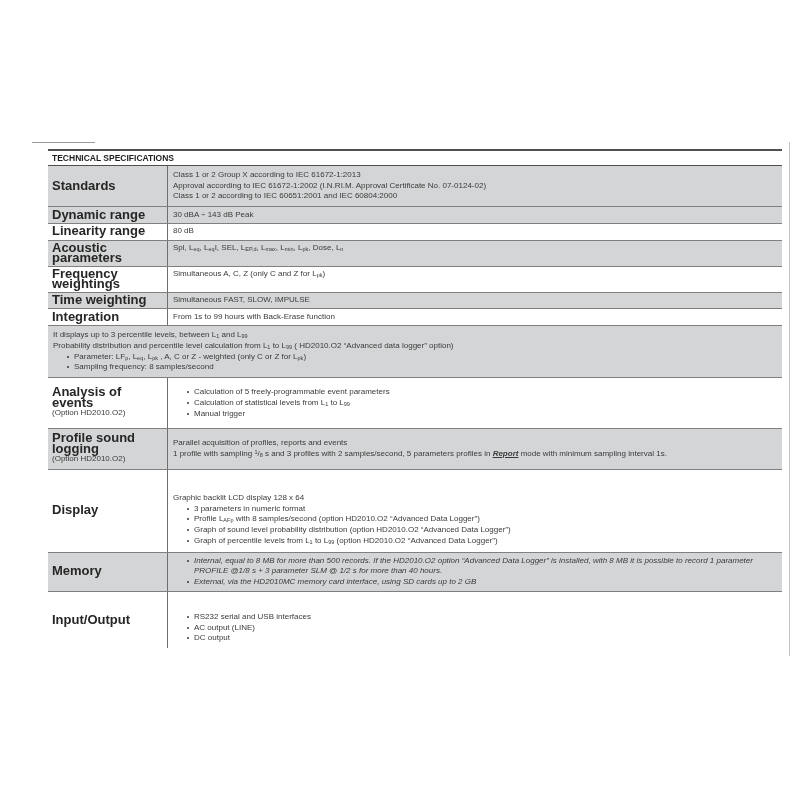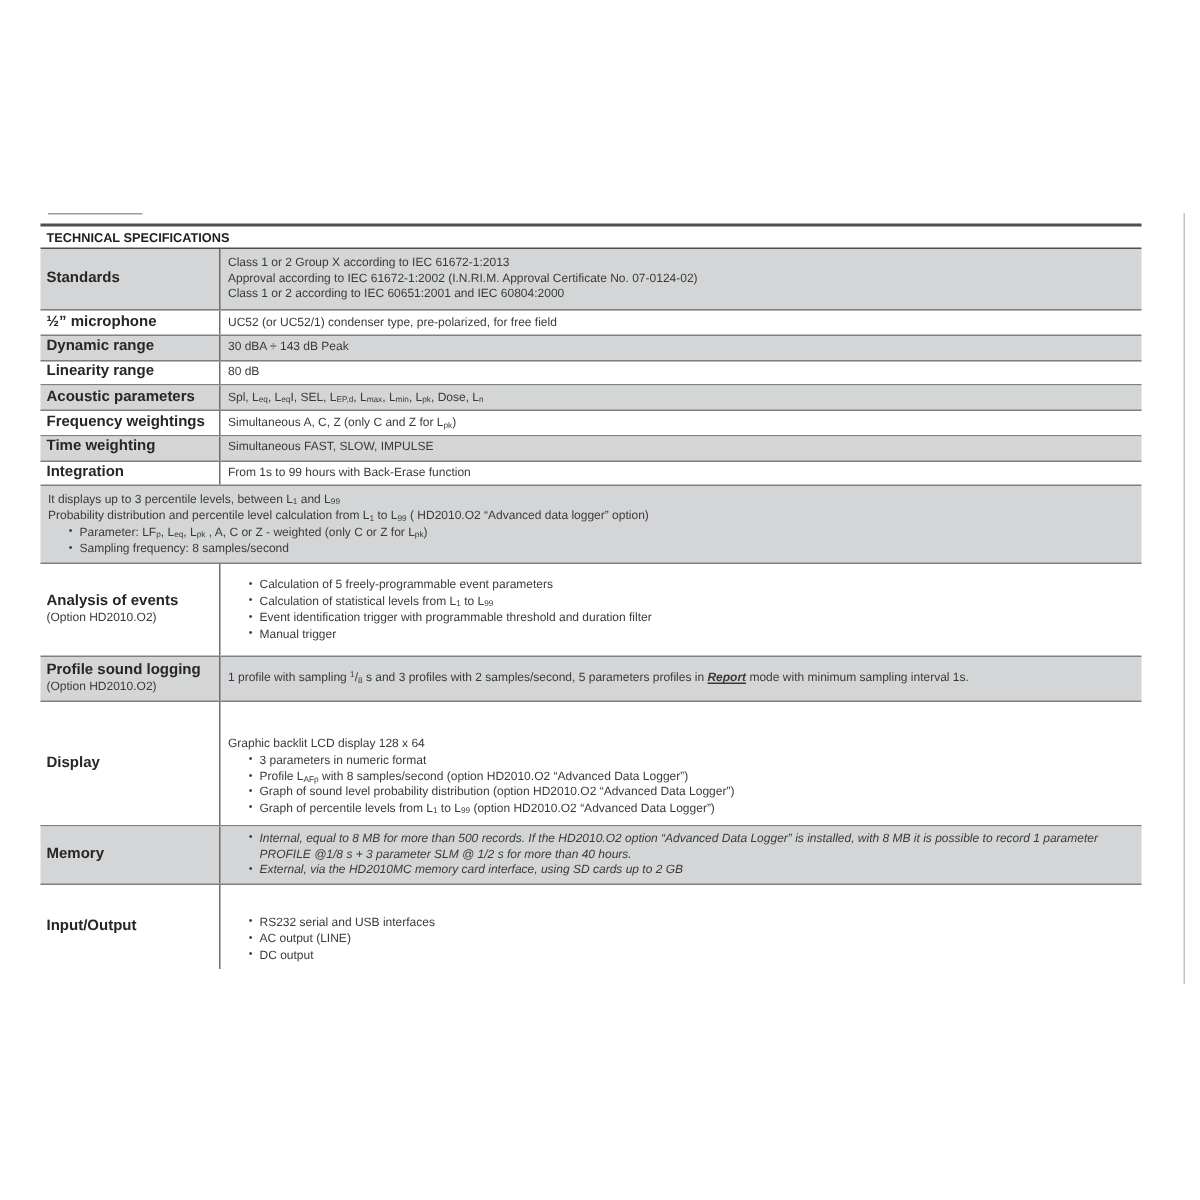--- a/index.html
+++ b/index.html
@@ -13,39 +13,39 @@
   html,body{margin:0;padding:0;}
   body{
     width:800px;height:800px;background:#ffffff;position:relative;overflow:hidden;
     font-family:"Liberation Sans", sans-serif;color:var(--text);
     -webkit-font-smoothing:antialiased;
   }
   .artifact-top{position:absolute;left:32px;top:142px;width:63px;height:1px;background:#9a9a9a;}
   .artifact-right{position:absolute;left:789px;top:142px;width:1px;height:514px;background:#c4c4c4;}
 
   .spec-table{
-    position:absolute;left:27px;top:149px;width:734px;
+    position:absolute;left:48px;top:149px;width:734px;
     border-top:2px solid var(--header-border);
     font-size:8px;line-height:10.75px;
   }
   .thead{
     font-weight:bold;font-size:8.5px;color:#1e1e1e;
     padding:2px 0 1px 4px;
     border-bottom:1px solid var(--header-border);
   }
   .row{display:flex;border-bottom:1px solid var(--border);}
   .row:last-child{border-bottom:none;}
   .row.shaded{background:var(--row-shade);}
   .cell-label{
     flex:0 0 120px;width:120px;box-sizing:border-box;
     border-right:1px solid var(--divider);
     display:flex;flex-direction:column;justify-content:center;
     padding:2px 3px 2px 4px;
   }
-  .label-text{font-weight:bold;font-size:10px;color:var(--label-text);line-height:10.5px;}
+  .label-text{font-weight:bold;font-size:13px;color:var(--label-text);line-height:10.5px;}
   .label-note{font-size:8px;color:var(--text);line-height:10.5px;}
   .cell-content{flex:1;box-sizing:border-box;padding:2.5px 5px;}
   .line{min-height:10.75px;}
   .line.bullet{display:flex;margin-left:9px;}
   .blt{flex:0 0 12px;text-align:center;font-size:7px;color:var(--text);}
   .line-text{flex:1;}
   sub{font-size:5.5px;line-height:0;vertical-align:-1px;}
   sup{font-size:5.5px;line-height:0;vertical-align:2.5px;}
   .bi{font-style:italic;font-weight:bold;text-decoration:underline;}
 
@@ -72,28 +72,20 @@
       <div class="row row-standards shaded">
         <div class="cell-label">
           <div class="label-text">Standards</div>
         </div>
         <div class="cell-content">
           <div class="line"><span>Class 1 or 2 Group X according to IEC 61672-1:2013</span></div>
           <div class="line"><span>Approval according to IEC 61672-1:2002 (I.N.RI.M. Approval Certificate No. 07-0124-02)</span></div>
           <div class="line"><span>Class 1 or 2 according to IEC 60651:2001 and IEC 60804:2000</span></div>
         </div>
       </div>
-      <div class="row row-microphone">
-        <div class="cell-label">
-          <div class="label-text">½” microphone</div>
-        </div>
-        <div class="cell-content">
-          <div class="line"><span>UC52 (or UC52/1) condenser type, pre-polarized, for free field</span></div>
-        </div>
-      </div>
       <div class="row row-dynamic-range shaded">
         <div class="cell-label">
           <div class="label-text">Dynamic range</div>
         </div>
         <div class="cell-content">
           <div class="line"><span>30 dBA ÷ 143 dB Peak</span></div>
         </div>
       </div>
       <div class="row row-linearity-range">
         <div class="cell-label">
@@ -158,34 +150,31 @@
           <div class="line bullet">
             <span class="blt">•</span>
             <span class="line-text"><span>Calculation of 5 freely-programmable event parameters</span></span>
           </div>
           <div class="line bullet">
             <span class="blt">•</span>
             <span class="line-text"><span>Calculation of statistical levels from L</span><sub>1</sub><span> to L</span><sub>99</sub></span>
           </div>
           <div class="line bullet">
             <span class="blt">•</span>
-            <span class="line-text"><span>Event identification trigger with programmable threshold and duration filter</span></span>
-          </div>
-          <div class="line bullet">
-            <span class="blt">•</span>
             <span class="line-text"><span>Manual trigger</span></span>
           </div>
         </div>
       </div>
       <div class="row row-profile-data-logging shaded">
         <div class="cell-label">
           <div class="label-text">Profile sound logging</div>
           <div class="label-note">(Option HD2010.O2)</div>
         </div>
         <div class="cell-content">
+          <div class="line"><span>Parallel acquisition of profiles, reports and events</span></div>
           <div class="line"><span>1 profile with sampling </span><sup>1</sup><span>/</span><sub>8</sub><span> s and 3 profiles with 2 samples/second, 5 parameters profiles in </span><span class="bi">Report</span><span> mode with minimum sampling interval 1s.</span></div>
         </div>
       </div>
       <div class="row row-display">
         <div class="cell-label">
           <div class="label-text">Display</div>
         </div>
         <div class="cell-content">
           <div class="line"><span>Graphic backlit LCD display 128 x 64</span></div>
           <div class="line bullet">

